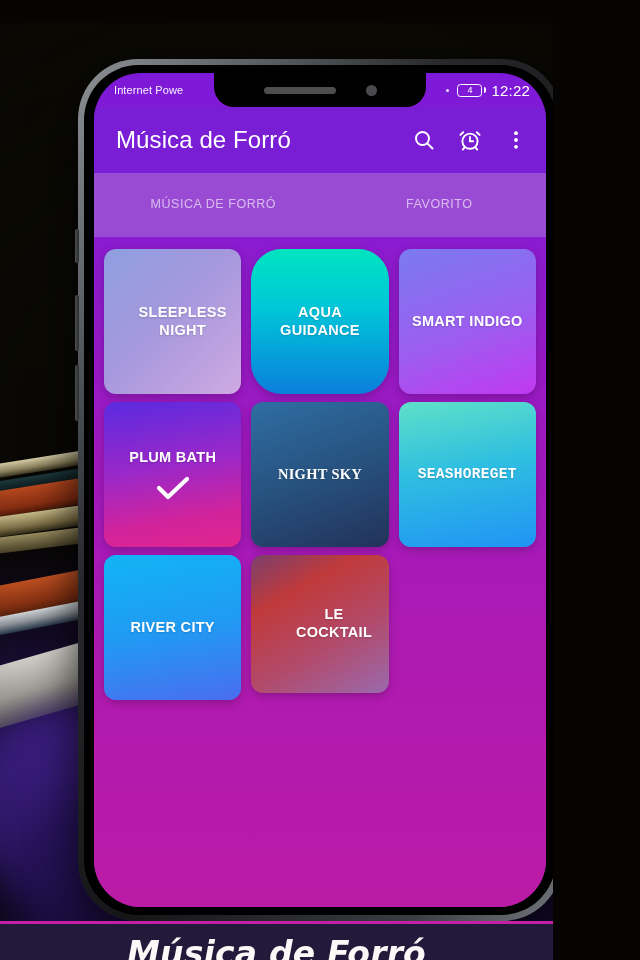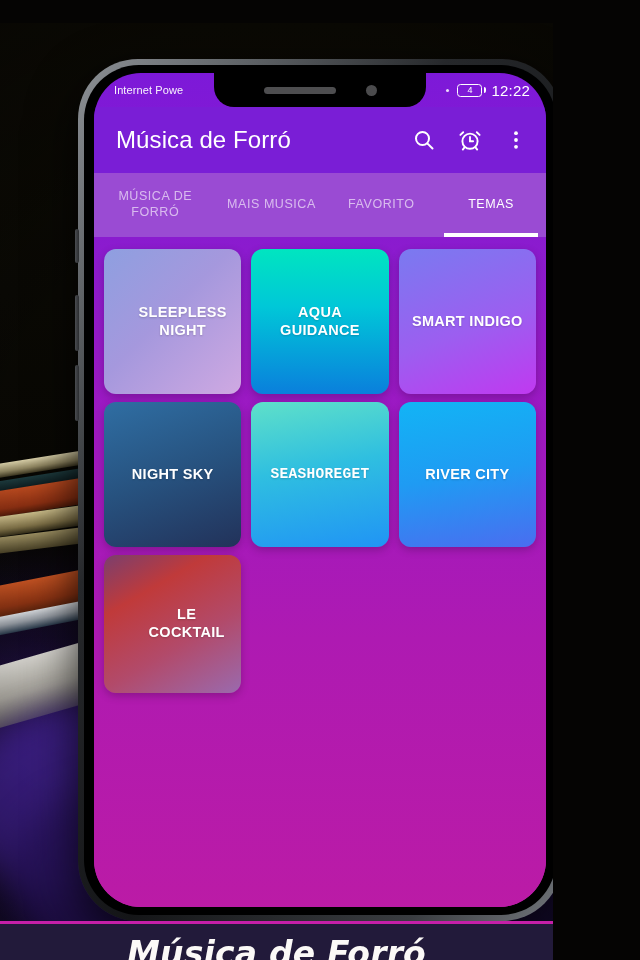--- a/index.html
+++ b/index.html
@@ -231,42 +231,42 @@
             </span>
 
           </div>
         </div>
 
         <div id="tabbar">
             <div class="tab first">
               <span>MÚSICA DE FORRÓ</span>
             </div>
             <div class="tab">
-              <span>MAIS MUSICA</span>
-            </div>
-            <div class="tab">
               <span>FAVORITO</span>
-            </div>
-            <div class="tab active">
-              <span>TEMAS</span>
             </div>
           </div>
 
         <div id="content">
           <div id="grid">
               <div class="card" style="background: linear-gradient(135deg, rgb(142, 159, 224) 0%, rgb(165, 152, 221) 45%, rgb(207, 169, 226) 100%); padding-left: 20px;">
                 <div class="card-label">SLEEPLESS NIGHT</div>
               </div>
-              <div class="card" style="background: linear-gradient(rgb(0, 229, 192) 0%, rgb(0, 199, 216) 40%, rgb(10, 127, 220) 100%);">
+              <div class="card" style="background: linear-gradient(rgb(0, 229, 192) 0%, rgb(0, 199, 216) 40%, rgb(10, 127, 220) 100%); border-radius: 31px;">
                 <div class="card-label">AQUA GUIDANCE</div>
               </div>
               <div class="card" style="background: linear-gradient(160deg, rgb(122, 122, 240) 0%, rgb(156, 94, 240) 55%, rgb(192, 57, 240) 100%);">
                 <div class="card-label">SMART INDIGO</div>
               </div>
-              <div class="card" style="background: linear-gradient(160deg, rgb(47, 110, 163) 0%, rgb(39, 82, 127) 50%, rgb(34, 50, 90) 100%);">
+              <div class="card" style="background: linear-gradient(170deg, rgb(90, 42, 224) 0%, rgb(155, 40, 200) 45%, rgb(210, 35, 155) 78%, rgb(224, 38, 143) 100%);">
+                <div class="card-label">PLUM BATH</div>
+                <svg class="check" viewBox="0 0 34 24" fill="none">
+                  <polyline points="3,12 12,21 31,3" stroke="#ffffff" stroke-width="4.2" stroke-linecap="round" stroke-linejoin="round"></polyline>
+                </svg>
+              </div>
+              <div class="card" style="background: linear-gradient(160deg, rgb(47, 110, 163) 0%, rgb(39, 82, 127) 50%, rgb(34, 50, 90) 100%); font-family: Liberation Serif, serif;">
                 <div class="card-label">NIGHT SKY</div>
               </div>
               <div class="card" style="background: linear-gradient(170deg, rgb(95, 224, 201) 0%, rgb(47, 191, 224) 45%, rgb(32, 148, 245) 100%); font-family: Liberation Mono, monospace;">
                 <div class="card-label">SEASHOREGET</div>
               </div>
               <div class="card" style="background: linear-gradient(170deg, rgb(18, 180, 245) 0%, rgb(31, 155, 243) 50%, rgb(74, 109, 240) 100%);">
                 <div class="card-label">RIVER CITY</div>
               </div>
               <div class="card short" style="background: linear-gradient(150deg, rgb(122, 63, 110) 0%, rgb(192, 58, 58) 28%, rgb(178, 74, 106) 62%, rgb(154, 106, 174) 100%); padding-left: 28px;">
                 <div class="card-label">LE COCKTAIL</div>

